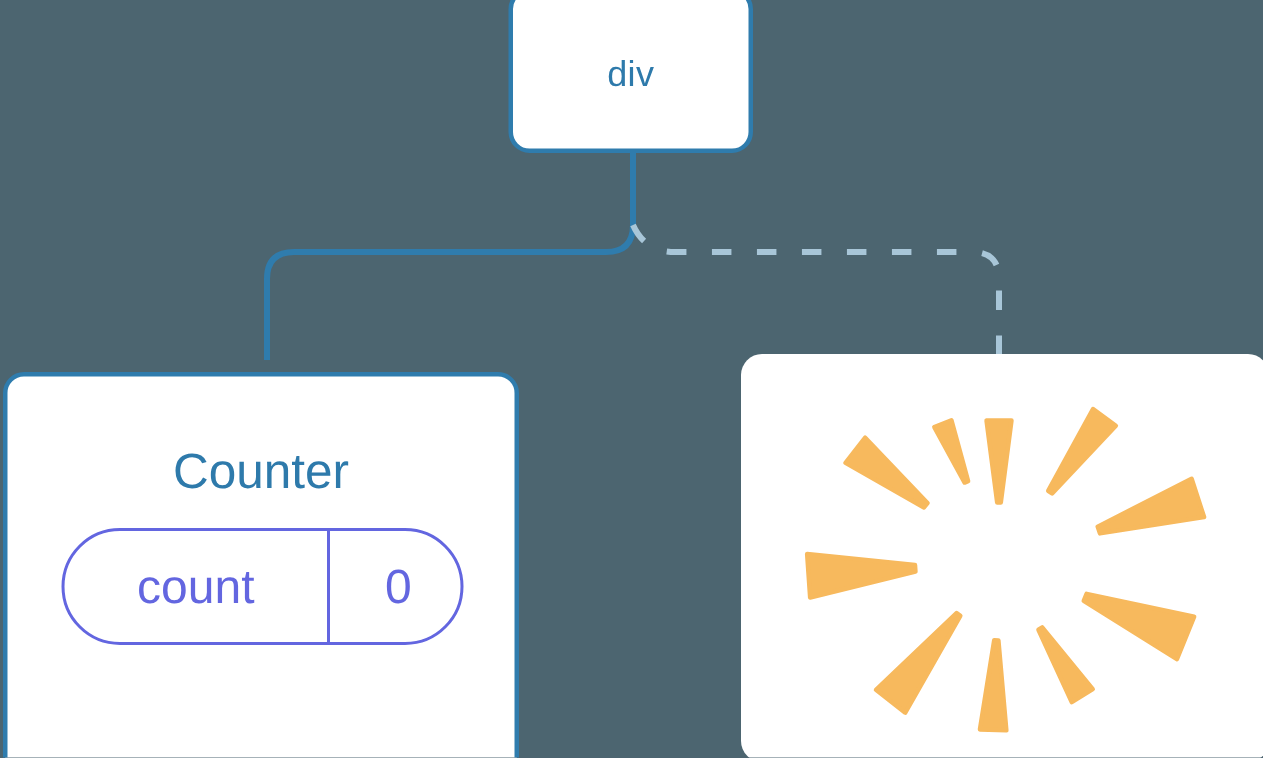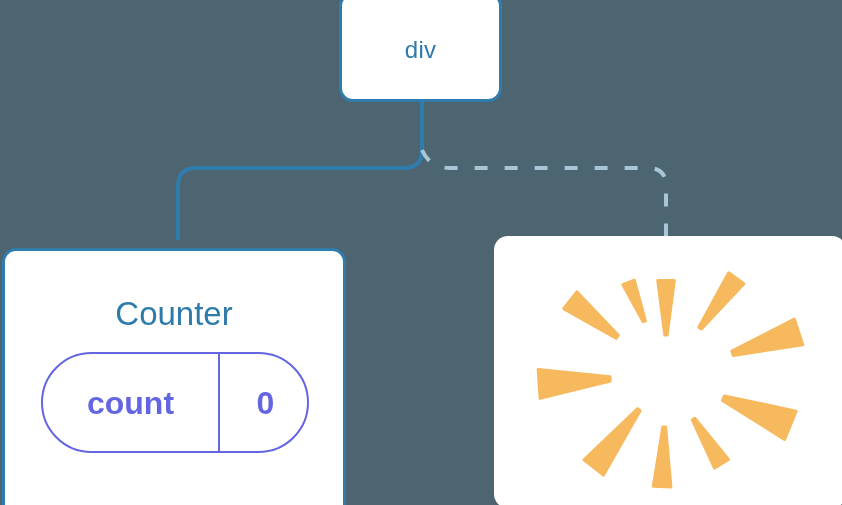--- a/index.html
+++ b/index.html
@@ -77,26 +77,25 @@
     width: 352px;
     height: 272px;
     border-radius: 14px;
   }
   
   .pill {
     position: absolute;
     left: 41px;
     top: 352px;
     width: 268px;
-    height: 101px;
+    height: 78px;
     border: 2px solid #6366e0;
     border-radius: 51px;
     box-sizing: border-box;
     background: transparent;
-    font-weight: bold;
   }
   .pill-divider {
     position: absolute;
     left: 175px;
     top: 0;
     width: 2px;
     height: 100%;
     background: #6366e0;
   }
   .pill-key, .pill-val {

